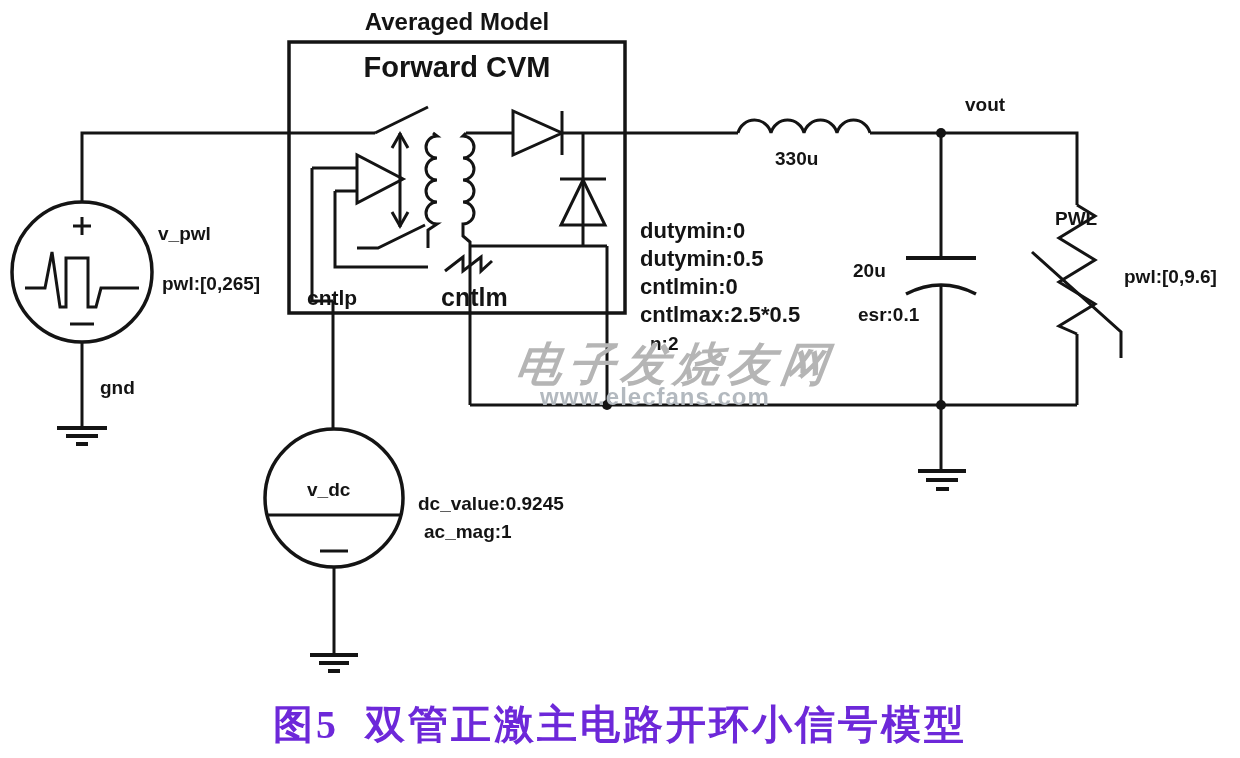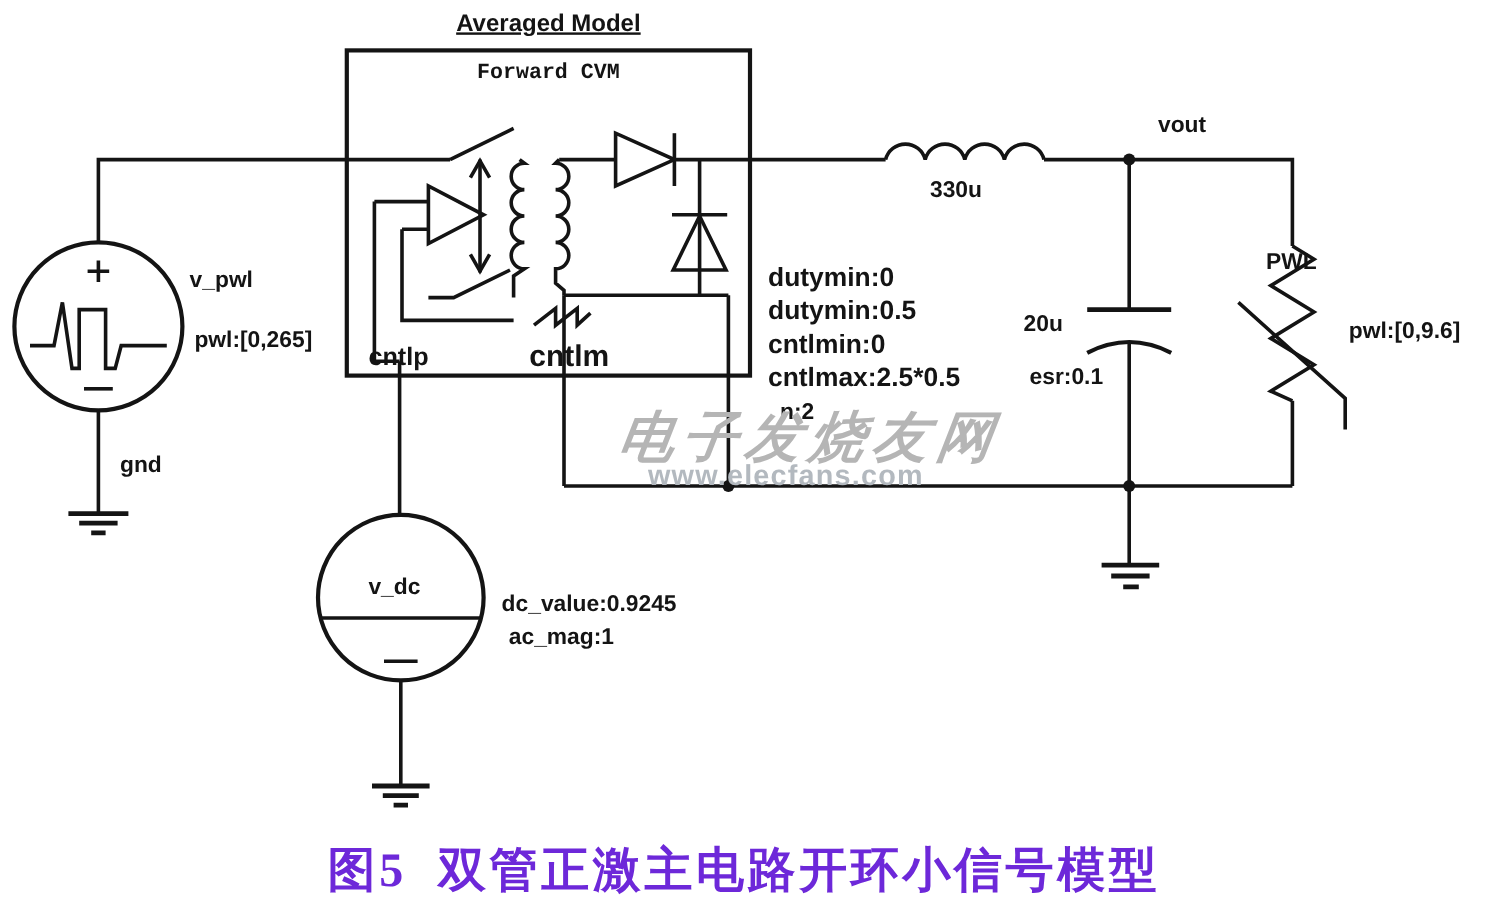--- a/index.html
+++ b/index.html
@@ -138,22 +138,22 @@
       </g>
 
       <g fill="#141414" stroke="none">
         <circle cx="941" cy="133" r="5"></circle>
         <circle cx="607" cy="405" r="5"></circle>
         <circle cx="941" cy="405" r="5"></circle>
       </g>
     </g>
   </svg>
 
-  <div class="lbl lbl-center" style="left:289px; top:9px; width:336px; font-size:20px;text-decoration:underline;">Averaged Model</div>
-  <div class="lbl lbl-center" style="left:289px; top:52px; width:336px; font-size:18px;font-family:Liberation Mono, monospace;">Forward CVM</div>
+  <div class="lbl lbl-center" style="left:289px; top:9px; width:336px; font-size:24px;">Averaged Model</div>
+  <div class="lbl lbl-center" style="left:289px; top:52px; width:336px; font-size:29px;">Forward CVM</div>
 
   <div class="lbl" style="left:158px; top:224px;">v_pwl</div>
   <div class="lbl" style="left:162px; top:274px;">pwl:[0,265]</div>
   <div class="lbl" style="left:100px; top:378px;">gnd</div>
 
   <div class="lbl" style="left:307px; top:286px; font-size:21px;">cntlp</div>
   <div class="lbl" style="left:441px; top:284px; font-size:25px;">cntlm</div>
 
   <div class="params">
     <div class="lbl-line">dutymin:0</div>

